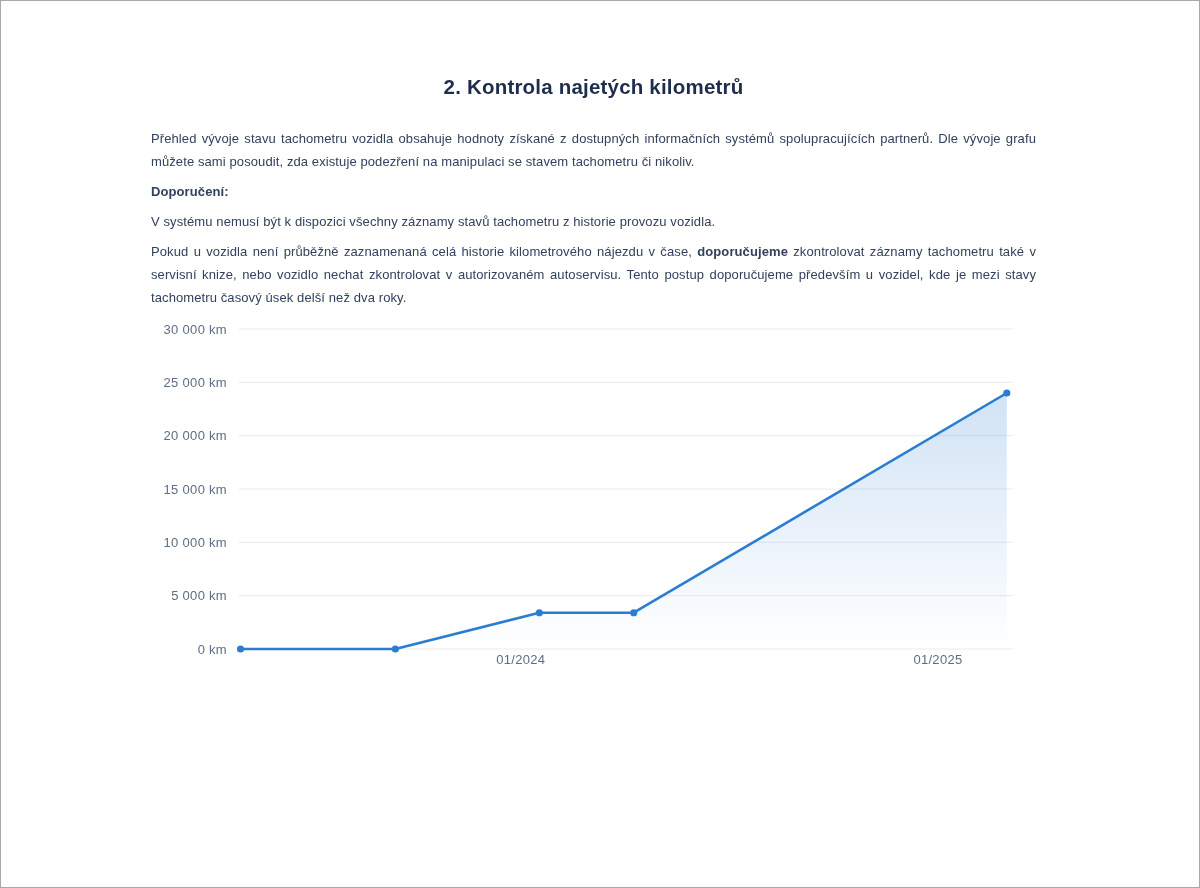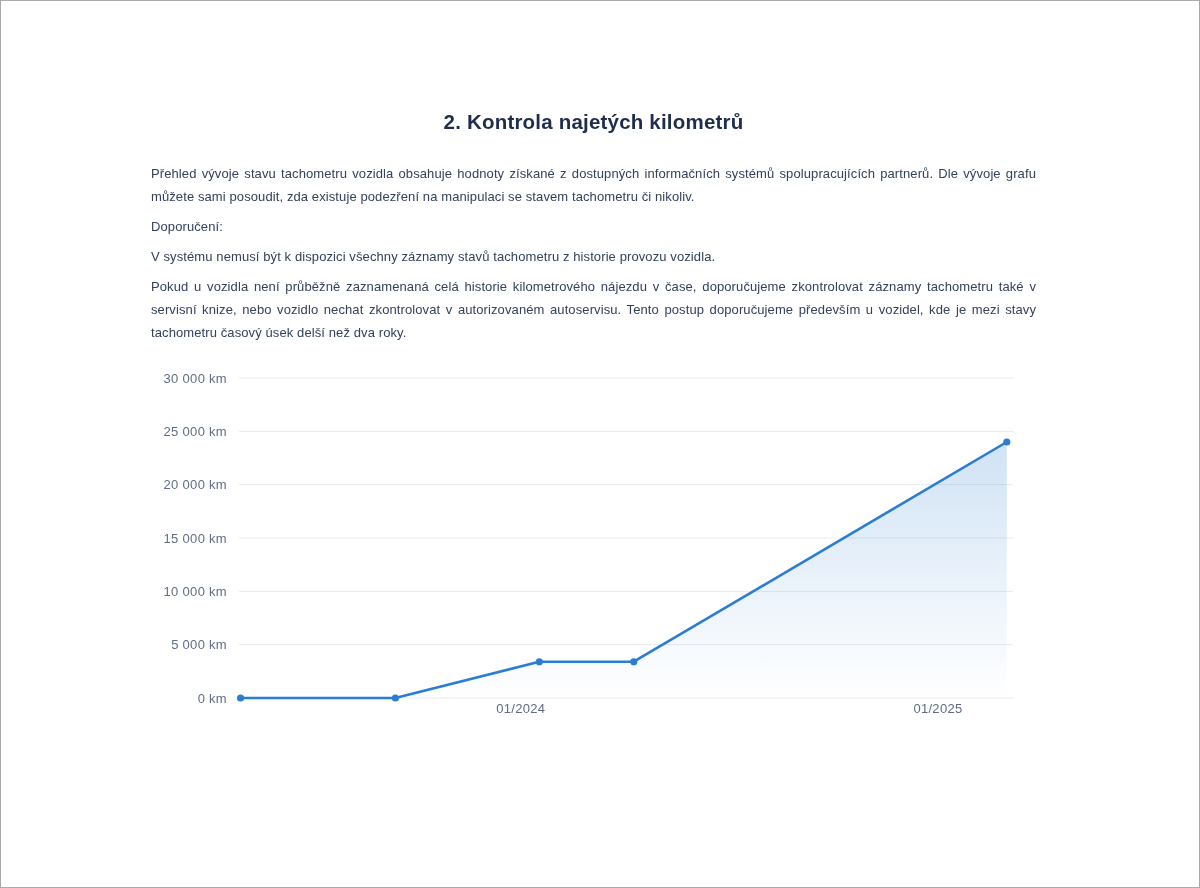--- a/index.html
+++ b/index.html
@@ -6,42 +6,42 @@
   body {
     width: 1198px;
     height: 886px;
     border: 1px solid #a9a9a9;
     font-family: "Liberation Sans", sans-serif;
     overflow: hidden;
   }
   .content {
     width: 885px;
     margin: 0 0 0 150px;
-    padding-top: 108px;
+    padding-top: 73px;
   }
   h1.page-title {
     font-size: 20.5px;
     line-height: 25px;
     font-weight: 700;
     color: #1f2d4d;
     text-align: center;
     letter-spacing: 0.2px;
     margin: 0 0 28px 0;
   }
   p.body {
     font-size: 13px;
     line-height: 23px;
     color: #33415c;
     margin: 0 0 7px 0;
     letter-spacing: 0.1px;
   }
   .justify { text-align: justify; }
-  .bold { font-weight: 400; }
+  .bold { font-weight: 700; }
   .advice { margin-top: 7px; }
-  .chart-wrap { margin-top: 22px; }
+  .chart-wrap { margin-top: 8px; }
   svg.odo-chart text {
     font-family: "Liberation Sans", sans-serif;
     font-size: 13px;
     letter-spacing: 0.3px;
   }
 </style>
 </head>
 <body>
 
 <div class="content">

